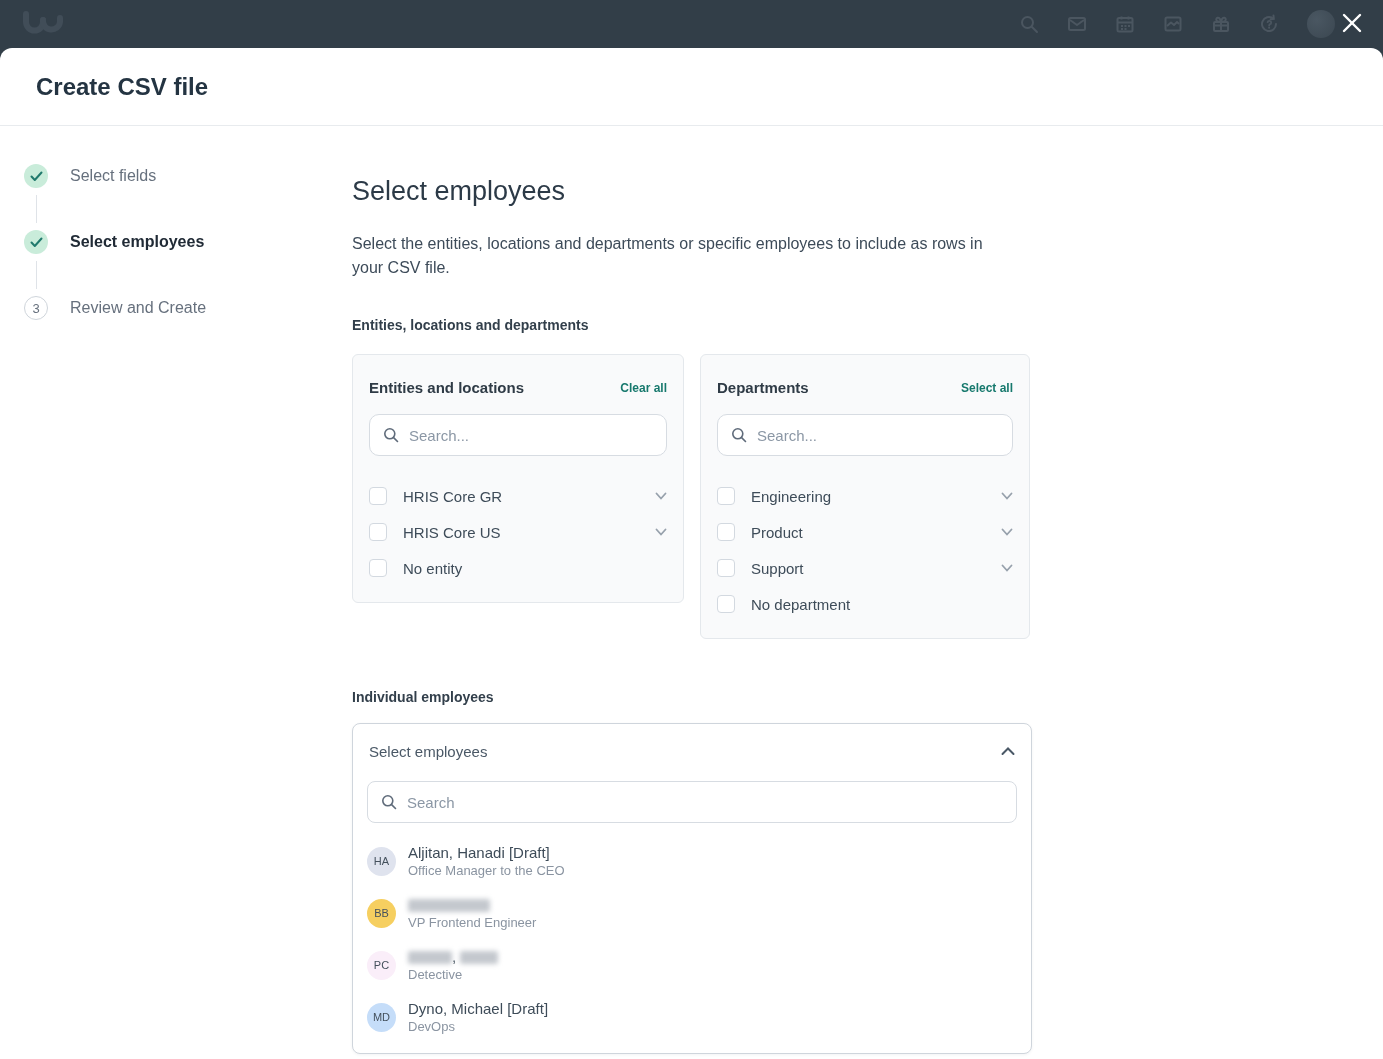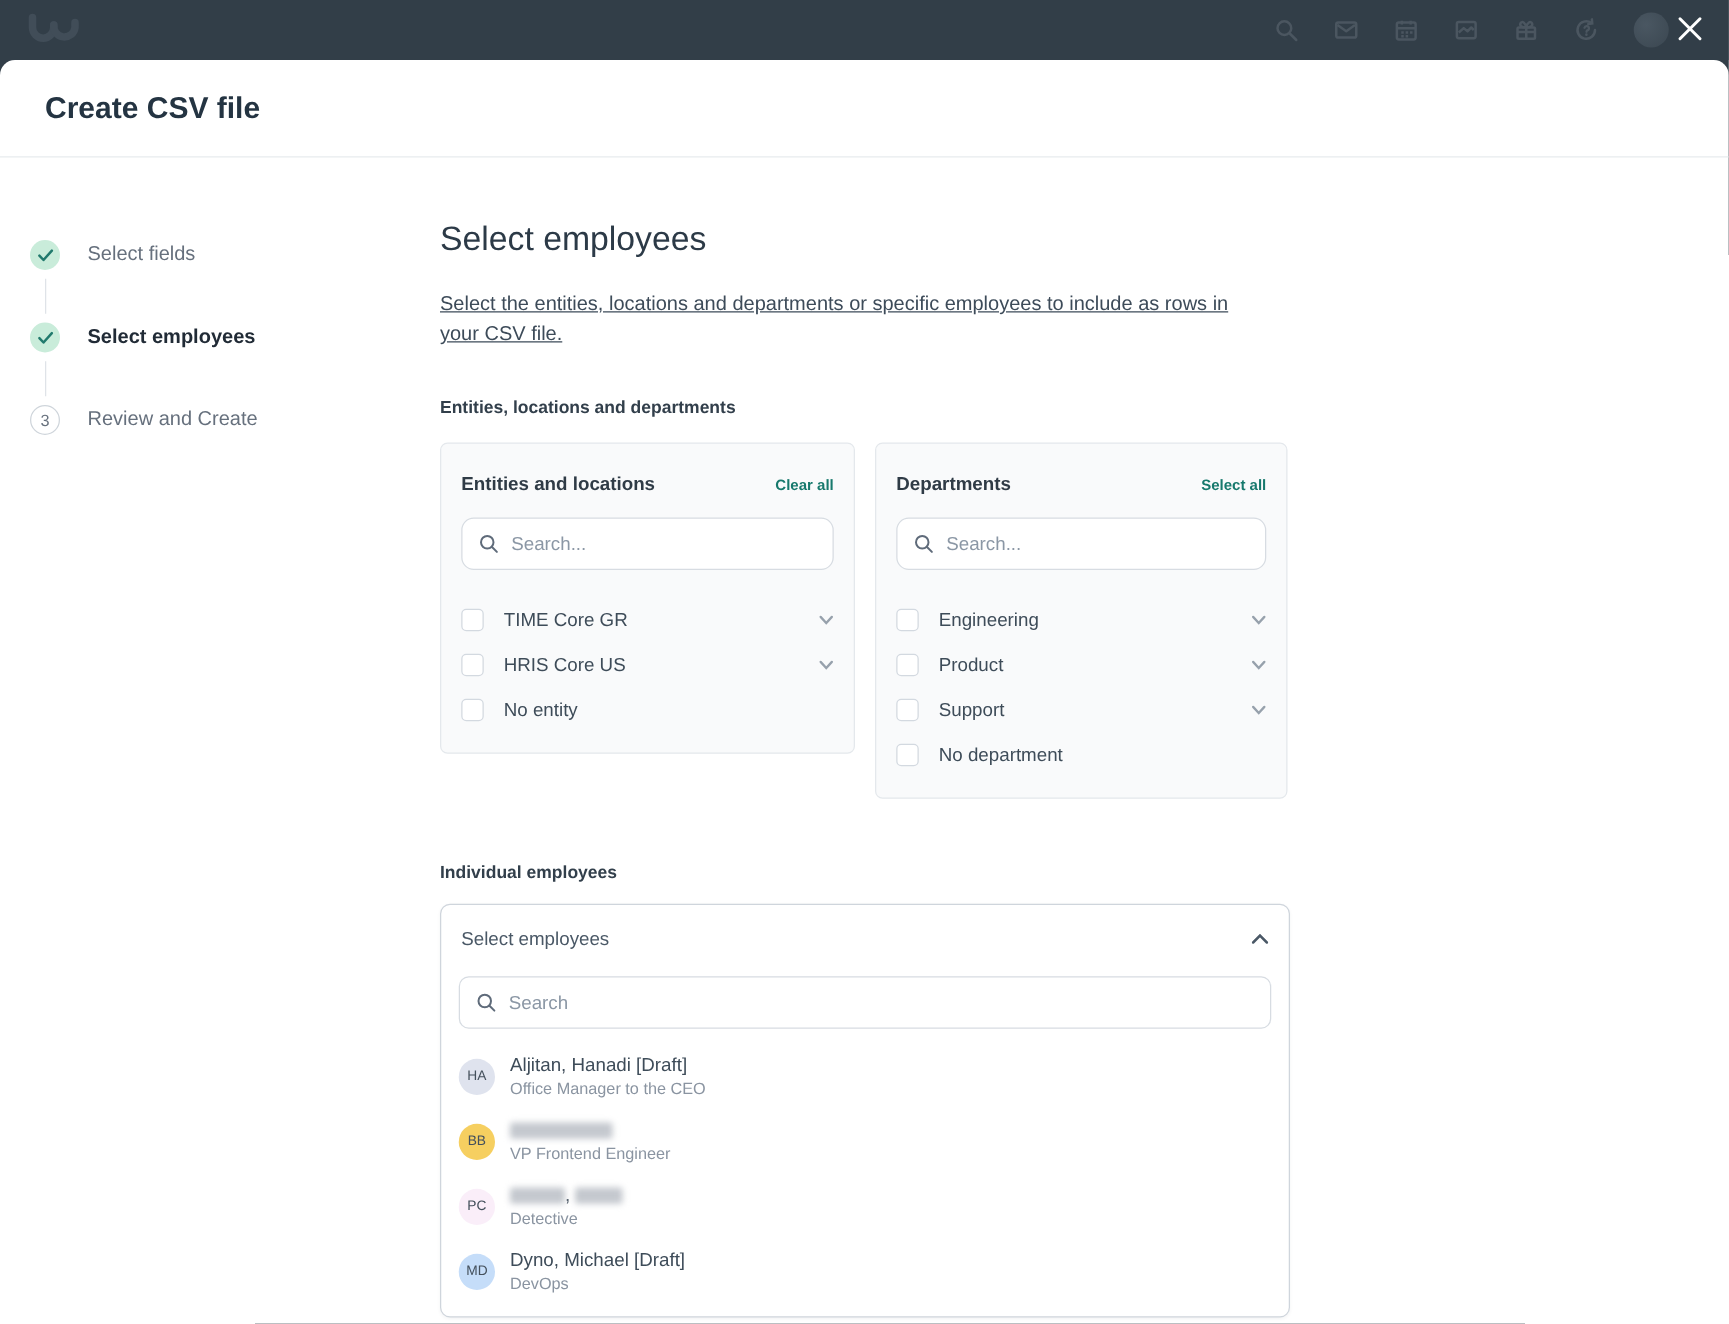--- a/index.html
+++ b/index.html
@@ -54,35 +54,35 @@
     background:#fff; border:1px solid #c9cfd6; border-radius:8px;
     font-family:inherit; font-size:15px; color:#323f4b;
     height:44px; padding:0 24px; cursor:pointer;
   }
   .btn-next {
     background:#23776b; border:none; border-radius:8px;
     font-family:inherit; font-size:15px; color:#fff; font-weight:500;
     height:44px; padding:0 26px; margin-left:16px; cursor:pointer;
   }
   
-  .stepper { position:absolute; left:24px; top:144px; width:280px; }
+  .stepper { position:absolute; left:24px; top:116px; width:280px; }
   .step-row { display:flex; align-items:center; gap:22px; height:24px; }
   .step-circle {
     width:24px; height:24px; border-radius:50%; flex:none;
     display:flex; align-items:center; justify-content:center;
   }
   .step-circle.done { background:#c9ecda; }
   .step-circle.todo { background:#fff; border:1px solid #cfd5db; color:#66707d; font-size:13px; }
   .step-label { font-size:16px; color:#66707d; }
   .step-label.active { color:#212b36; font-weight:bold; }
   .step-connector { width:1px; height:28px; background:#dfe3e8; margin:7px 0 7px 12px; }
   
   .main { position:absolute; left:352px; top:128px; width:680px; }
   .main h2 { font-size:27px; font-weight:500; color:#2c3a47; }
-  .main .desc { margin-top:25px; font-size:16px; line-height:24px; color:#3d4b59; max-width:660px;text-decoration:underline; }
+  .main .desc { margin-top:25px; font-size:16px; line-height:24px; color:#3d4b59; max-width:660px; }
   .section-label { margin-top:37px; font-size:14px; font-weight:bold; color:#323f4b; }
   
   .panels { display:flex; gap:16px; margin-top:21px; align-items:flex-start; }
   .panel {
     background:#f9fafb; border:1px solid #e4e8ec; border-radius:6px;
     padding:14px 16px 16px;
   }
   .panel.entities { width:332px; }
   .panel.departments { width:330px; }
   .panel-head { display:flex; align-items:center; justify-content:space-between; margin:10px 0 18px; }
@@ -228,21 +228,21 @@
         <div class="searchbox">
           <svg width="16" height="16" viewBox="0 0 16 16" fill="none" stroke="currentColor" stroke-width="1.6" stroke-linecap="round">
               <circle cx="6.8" cy="6.8" r="5"></circle>
               <line x1="10.6" y1="10.6" x2="14.5" y2="14.5"></line>
             </svg>
           <input type="text" placeholder="Search..." style="">
         </div>
         <div class="check-list">
           <div class="check-row">
             <span class="checkbox"></span>
-            <span class="check-label">TIME Core GR</span>
+            <span class="check-label">HRIS Core GR</span>
             <svg class="row-chevron" viewBox="0 0 12 8" fill="none" stroke="currentColor" stroke-width="1.8" stroke-linecap="round">
                 <polyline points="1.5,1.5 6,6.5 10.5,1.5"></polyline>
               </svg>
           </div>
           <div class="check-row">
             <span class="checkbox"></span>
             <span class="check-label">HRIS Core US</span>
             <svg class="row-chevron" viewBox="0 0 12 8" fill="none" stroke="currentColor" stroke-width="1.8" stroke-linecap="round">
                 <polyline points="1.5,1.5 6,6.5 10.5,1.5"></polyline>
               </svg>

